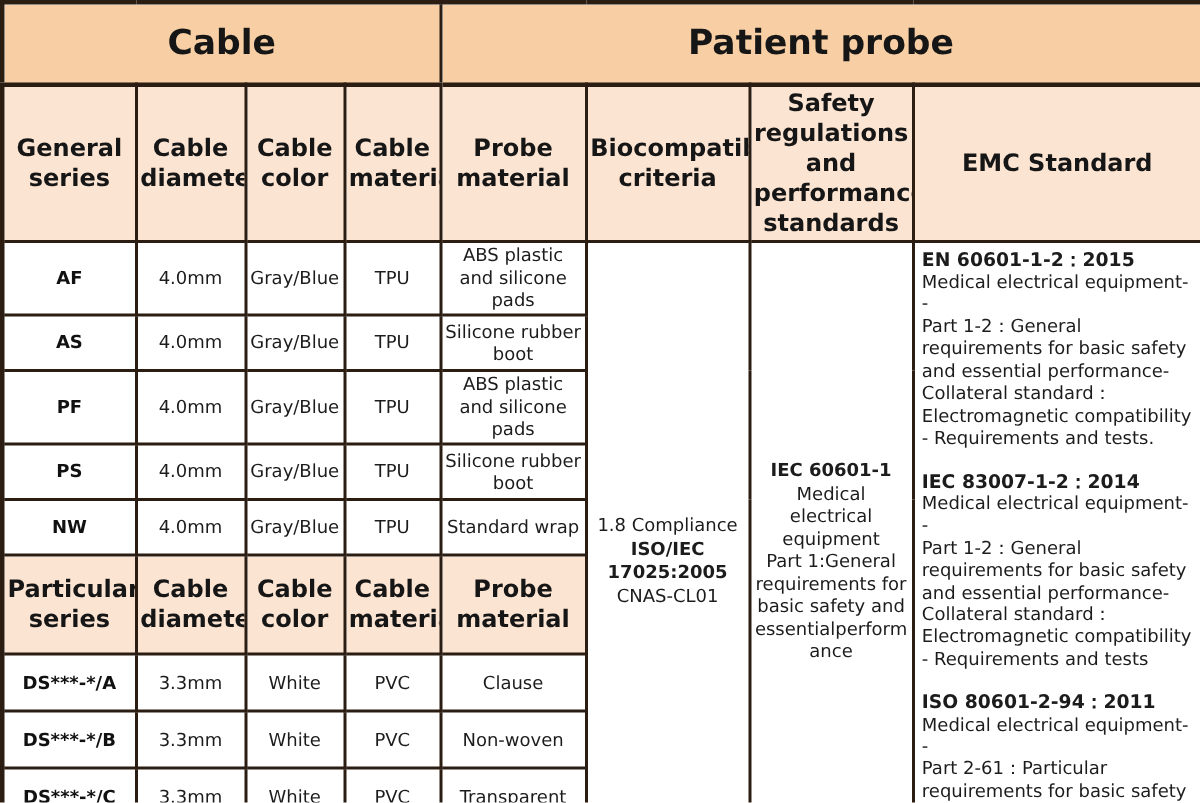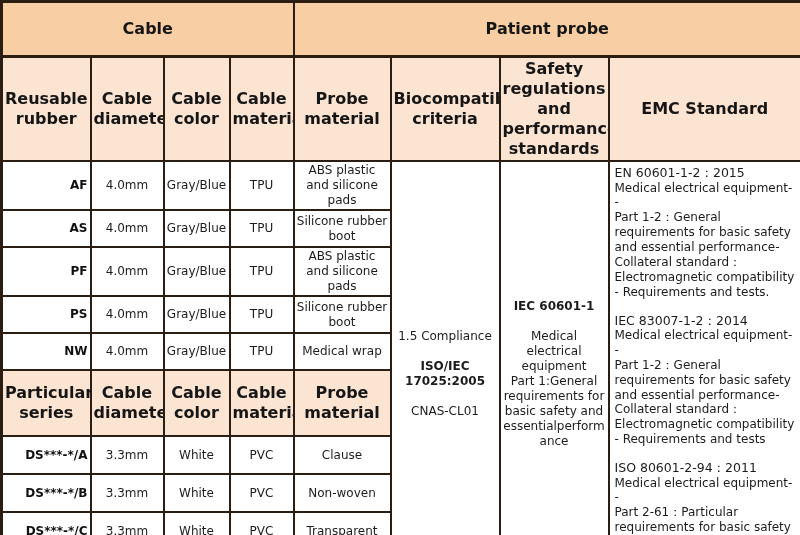--- a/index.html
+++ b/index.html
@@ -28,52 +28,52 @@
     border: 2px solid var(--border);
     padding: 1px 2px;
     text-align: center;
     vertical-align: middle;
     font-size: 12px;
     line-height: 1.25;
     overflow: hidden;
   }
   tr.top-header th {
     background: var(--header-bg);
-    font-size: 16px;
+    font-size: 23px;
     font-weight: bold;
     height: 55px;
     color: #161616;
     border-bottom: 3px solid var(--border);
   }
   tr.sub-header th, tr.disposable-header th {
     background: var(--subheader-bg);
     font-weight: bold;
     font-size: 16px;
     color: #161616;
   }
   tr.sub-header { height: 70px; }
   tr.disposable-header { height: 66px; }
   tr.data-row { height: 37px; }
   tr.ds-row { height: 38px; }
   th.series-red { color: var(--series-red); }
-  td.series { font-weight: bold; color: #111; text-align: right; }
+  td.series { font-weight: bold; color: #111; }
   td.tall { vertical-align: middle; }
   td.emc {
     text-align: left;
     vertical-align: top;
     padding: 3px 4px 2px 5px;
     line-height: 1.24;
     font-size: 12px;
   }
   .prewrap { white-space: pre-wrap; overflow-wrap: break-word; }
   .b { font-weight: bold; }
   .emc .para { margin: 0 0 13px 0; }
   .emc .para:last-child { margin-bottom: 0; }
-  .emc .title { font-weight: normal; font-size: 12.5px; }
-  .stack > div { margin: 15px 0; }
+  .emc .title { font-weight: bold; font-size: 12.5px; }
+  .stack > div { margin: 1px 0; }
 </style>
 </head>
 <body>
 
 <table class="spec">
   <colgroup>
     <col style="width:89px">
       <col style="width:73px">
       <col style="width:66px">
       <col style="width:64px">
@@ -83,39 +83,39 @@
       <col style="width:193px">
   </colgroup>
 
   <tbody>
       <tr class="top-header">
     <th colspan="4">Cable</th>
     <th colspan="4">Patient probe</th>
   </tr>
 
   <tr class="sub-header">
-    <th class="series-red">Reusable rubber</th>
+    <th class="series-red">General series</th>
     <th>Cable diameter</th>
     <th>Cable color</th>
     <th>Cable material</th>
     <th>Probe material</th>
     <th>Biocompatibility criteria</th>
     <th>Safety regulations and performance standards</th>
     <th>EMC Standard</th>
   </tr>
 
   <tr class="data-row">
     <td class="series">AF</td>
     <td>4.0mm</td>
     <td>Gray/Blue</td>
     <td>TPU</td>
     <td>ABS plastic and silicone pads</td>
     <td class="tall" rowspan="10">
       <div class="stack">
-        <div>1.5 Compliance</div>
+        <div>1.8 Compliance</div>
         <div class="b prewrap">ISO/IEC 17025:2005</div>
         <div>CNAS-CL01</div>
       </div>
     </td>
     <td class="tall" rowspan="10">
       <div class="stack">
         <div class="b">IEC 60601-1</div>
         <div class="prewrap">Medical electrical equipment
 Part 1:General requirements for basic safety and essentialperformance</div>
       </div>
@@ -162,21 +162,21 @@
     <td>Gray/Blue</td>
     <td>TPU</td>
     <td>Silicone rubber boot</td>
   </tr>
 
   <tr class="data-row">
     <td class="series">NW</td>
     <td>4.0mm</td>
     <td>Gray/Blue</td>
     <td>TPU</td>
-    <td>Medical wrap</td>
+    <td>Standard wrap</td>
   </tr>
 
   <tr class="disposable-header">
     <th class="series-red">Particular series</th>
     <th>Cable diameter</th>
     <th>Cable color</th>
     <th>Cable material</th>
     <th>Probe material</th>
   </tr>
 

